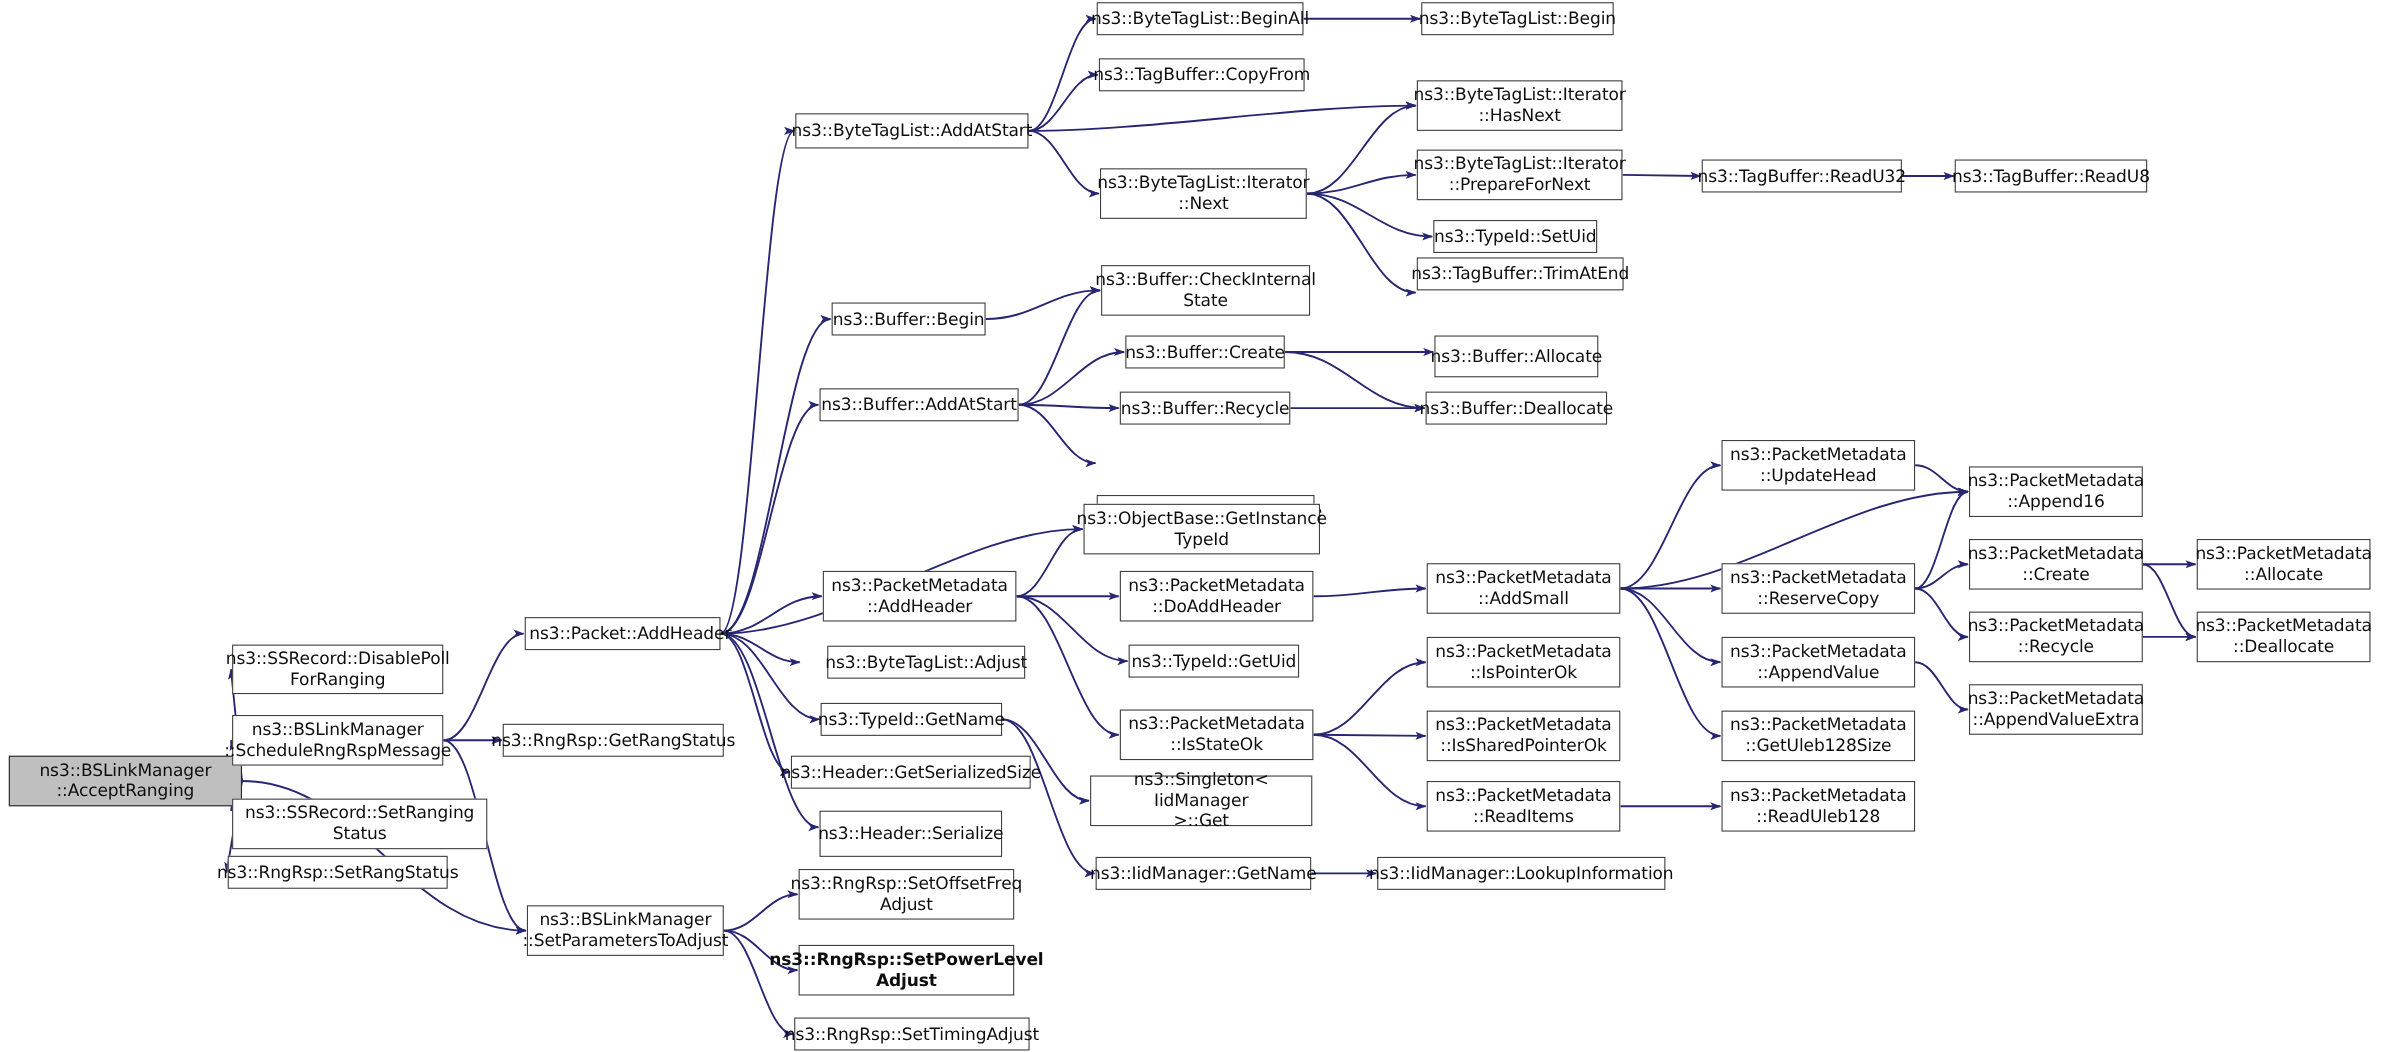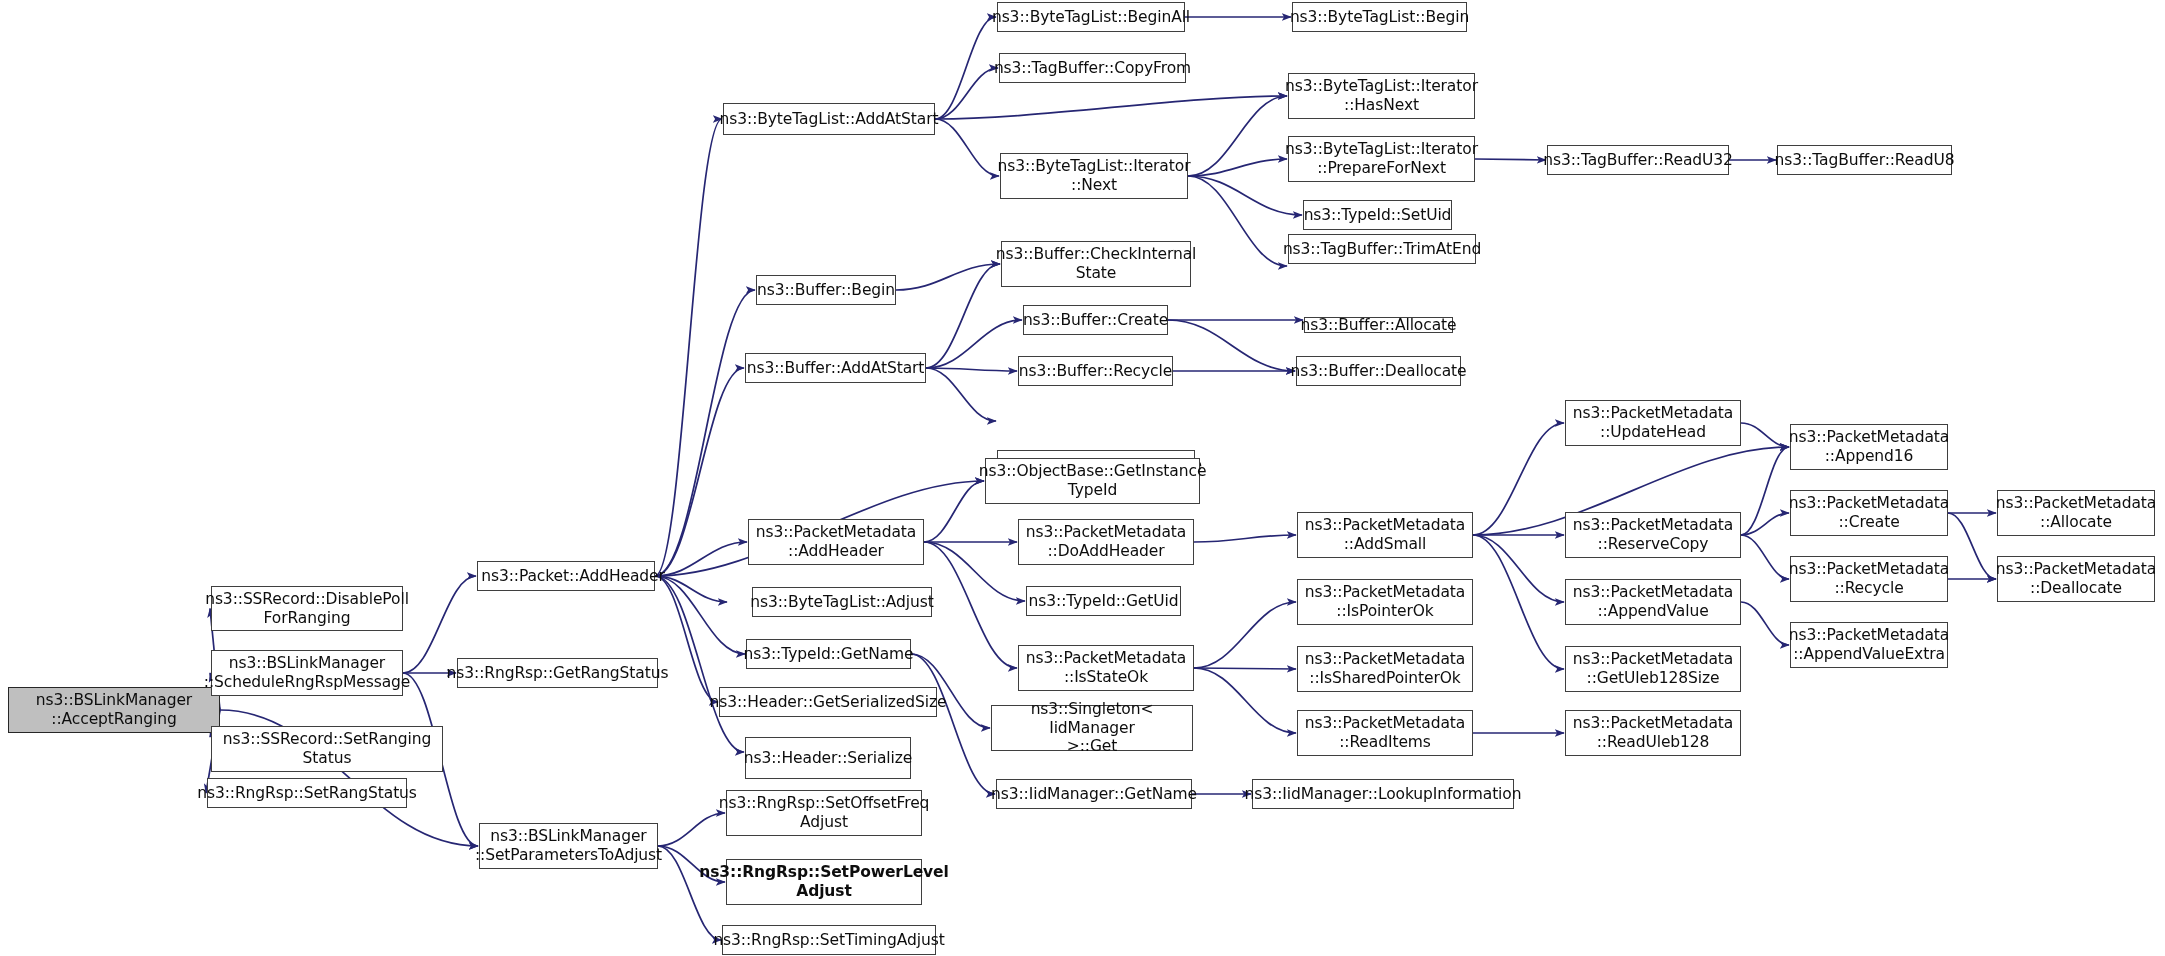--- a/index.html
+++ b/index.html
@@ -170,21 +170,21 @@
       <div class="node" style="left: 1026px; top: 586px; width: 155px; height: 30px;">ns3::TypeId::GetUid</div>
       <div class="node" style="left: 1018px; top: 645px; width: 176px; height: 46px;">ns3::PacketMetadata
 ::IsStateOk</div>
       <div class="node" style="left: 1292px; top: 2px; width: 175px; height: 30px;">ns3::ByteTagList::Begin</div>
       <div class="node" style="left: 1288px; top: 73px; width: 187px; height: 46px;">ns3::ByteTagList::Iterator
 ::HasNext</div>
       <div class="node" style="left: 1288px; top: 136px; width: 187px; height: 46px;">ns3::ByteTagList::Iterator
 ::PrepareForNext</div>
       <div class="node" style="left: 1303px; top: 200px; width: 149px; height: 30px;">ns3::TypeId::SetUid</div>
       <div class="node" style="left: 1288px; top: 234px; width: 188px; height: 30px;">ns3::TagBuffer::TrimAtEnd</div>
-      <div class="node" style="left: 1304px; top: 305px; width: 149px; height: 16px; margin-top: 12px;">ns3::Buffer::Allocate</div>
+      <div class="node" style="left: 1304px; top: 305px; width: 149px; height: 38px;">ns3::Buffer::Allocate</div>
       <div class="node" style="left: 1296px; top: 356px; width: 165px; height: 30px;">ns3::Buffer::Deallocate</div>
       <div class="node" style="left: 1297px; top: 512px; width: 176px; height: 46px;">ns3::PacketMetadata
 ::AddSmall</div>
       <div class="node" style="left: 1297px; top: 579px; width: 176px; height: 46px;">ns3::PacketMetadata
 ::IsPointerOk</div>
       <div class="node" style="left: 1297px; top: 646px; width: 176px; height: 46px;">ns3::PacketMetadata
 ::IsSharedPointerOk</div>
       <div class="node" style="left: 1297px; top: 710px; width: 176px; height: 46px;">ns3::PacketMetadata
 ::ReadItems</div>
       <div class="node" style="left: 1565px; top: 400px; width: 176px; height: 46px;">ns3::PacketMetadata

